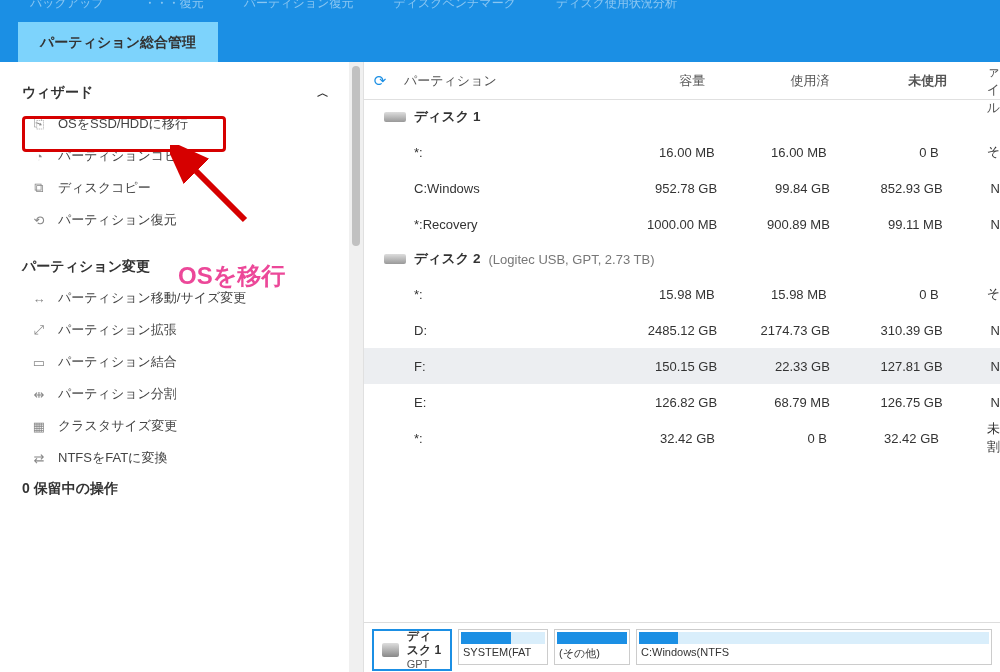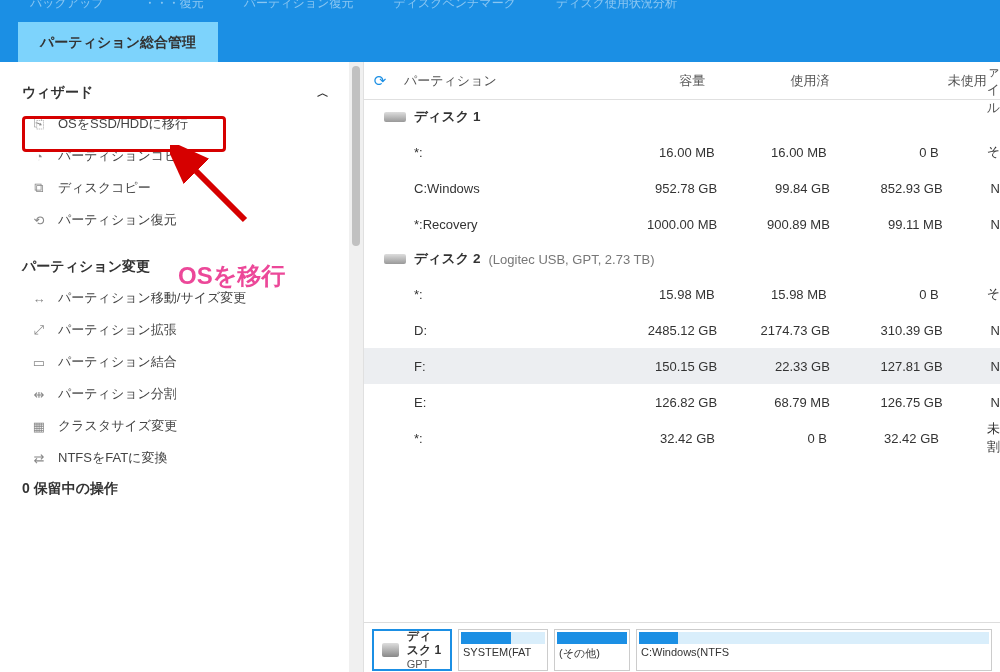--- a/index.html
+++ b/index.html
@@ -137,21 +137,21 @@
 .refresh-cell {
   width: 32px;
   display: flex;
   justify-content: center;
   color: #1b8fe4;
   font-size: 15px;
 }
 .col-part { width: 238px; padding-left: 8px; }
 .col-cap  { width: 118px; text-align: center; }
 .col-used { width: 118px; text-align: center; }
-.col-free { width: 118px; text-align: right; }
+.col-free { width: 118px; text-align: center; font-weight: bold; }
 .col-fs   { flex: 1; text-align: center; }
 .grid-body {
   flex: 1;
   overflow: hidden;
   font-size: 13px;
 }
 .disk-row {
   display: flex;
   align-items: center;
   padding: 8px 0 8px 20px;
@@ -210,21 +210,21 @@
 }
 .disk-card .dctxt {
   display: flex;
   flex-direction: column;
   line-height: 1.2;
 }
 .disk-card .dctxt .dn { font-weight: bold; font-size: 12px; }
 .disk-card .dctxt .dt { font-size: 11px; color: #555; }
 .seg {
   border: 1px solid #ccc;
-  height: 42px;
+  height: 36px;
   display: flex;
   flex-direction: column;
   justify-content: flex-start;
   padding: 2px 2px;
   font-size: 11px;
   overflow: hidden;
 }
 .seg .bar {
   height: 12px;
   display: flex;

